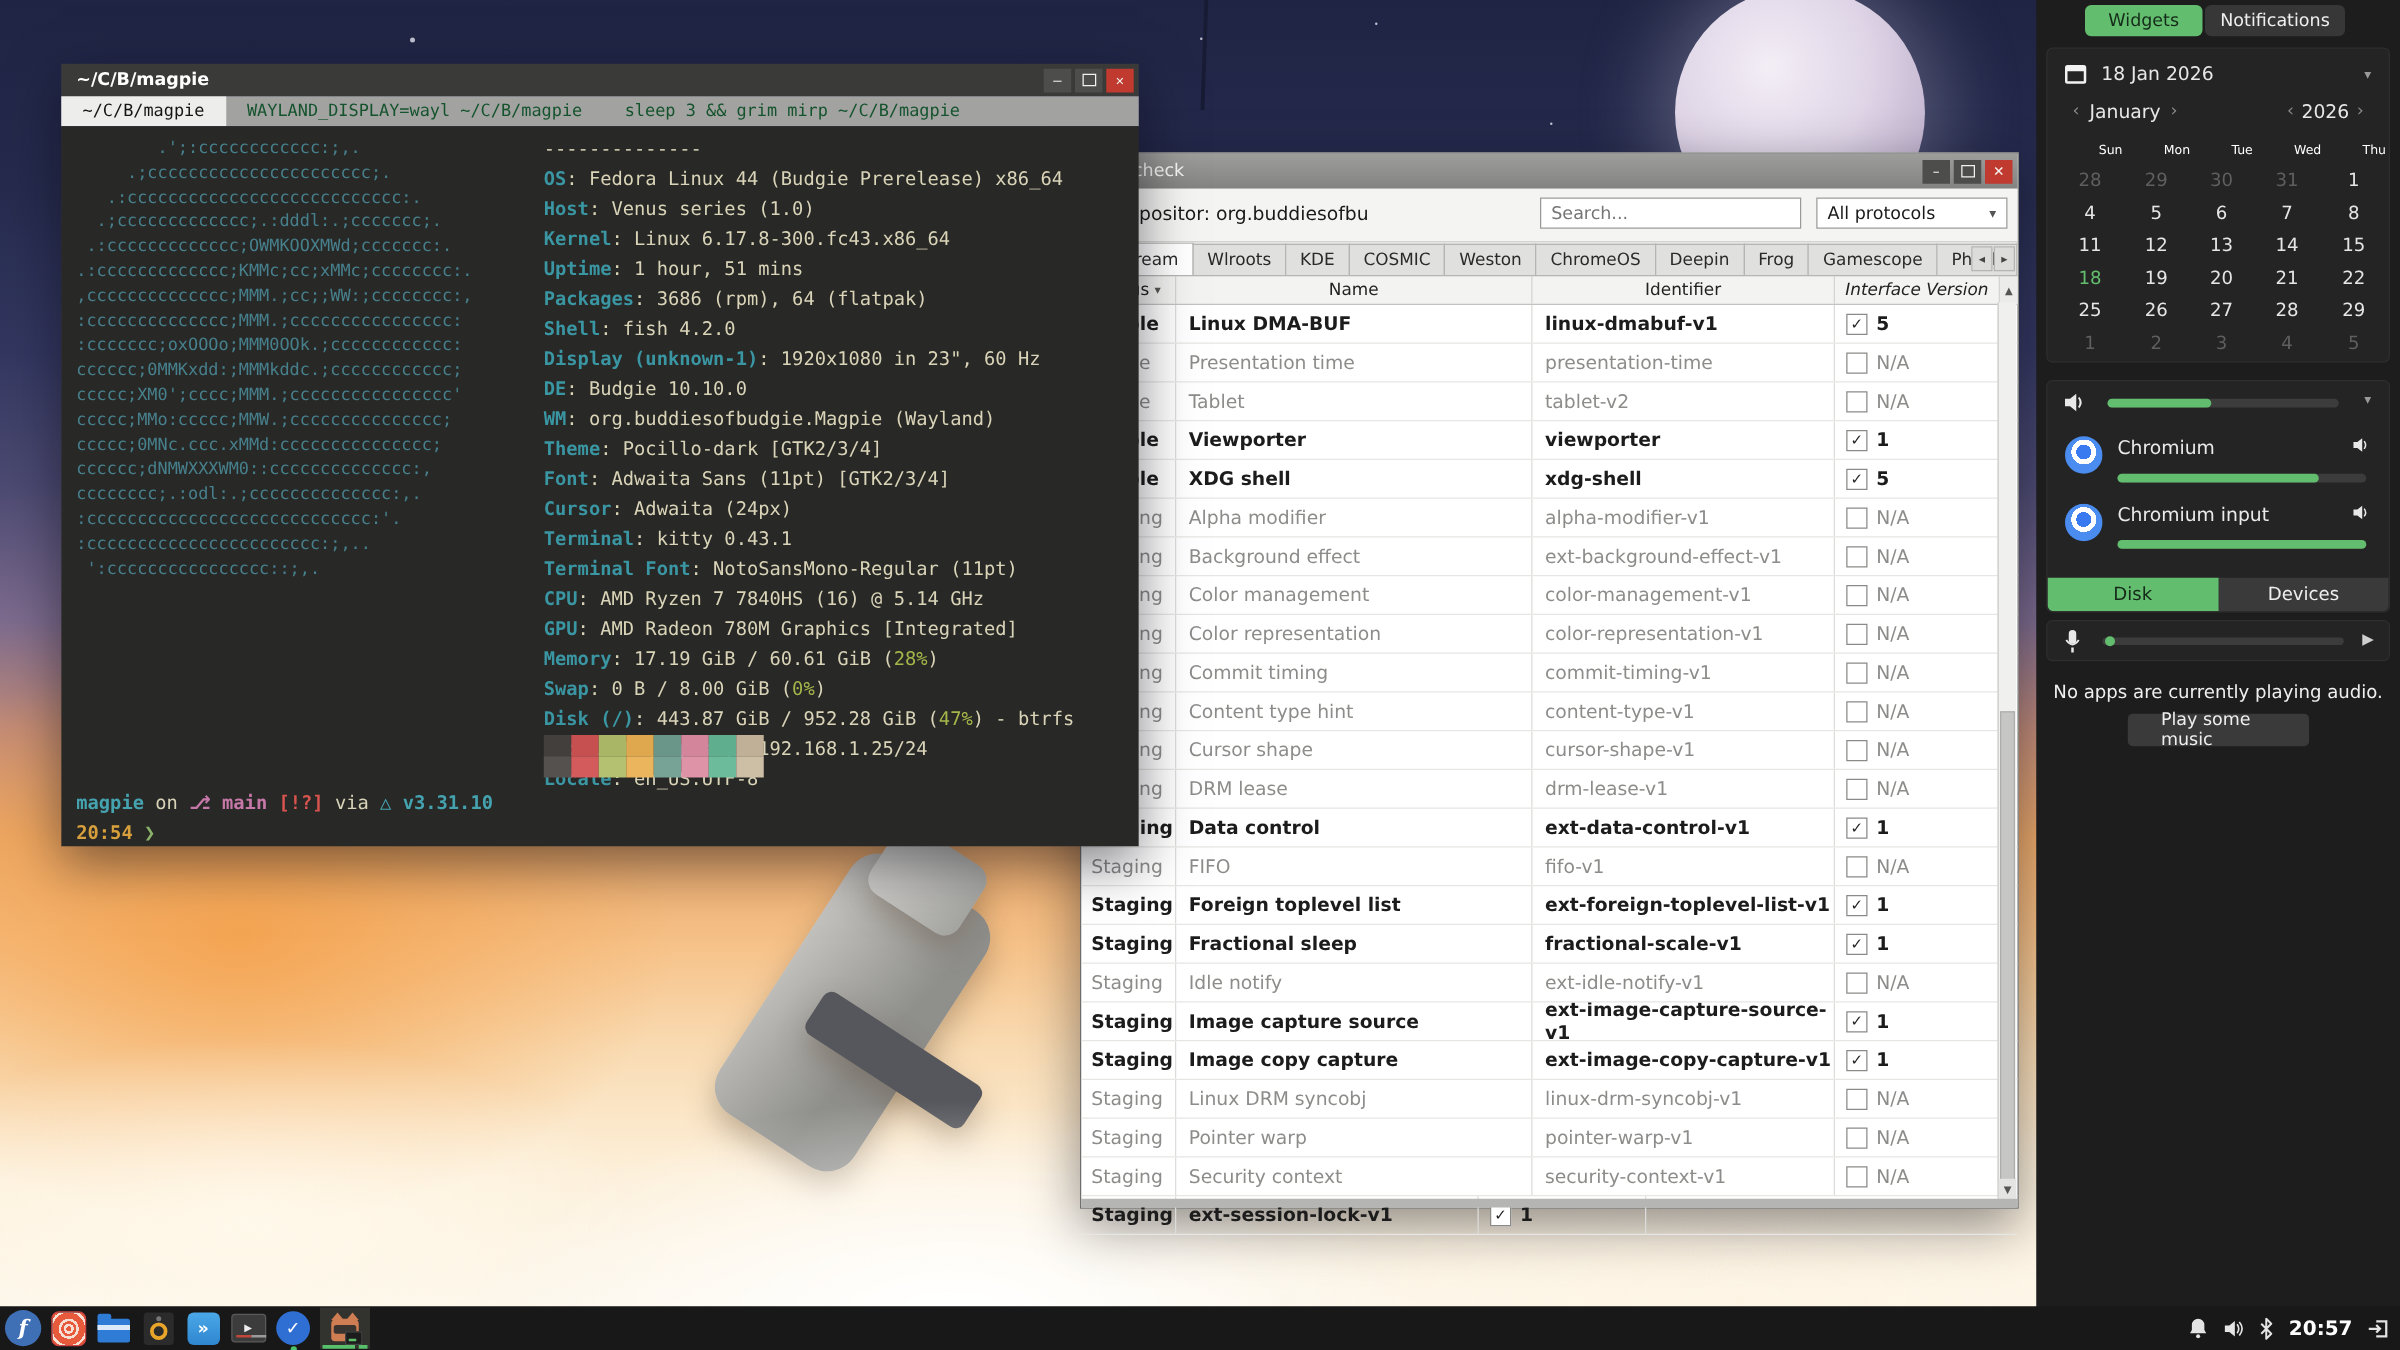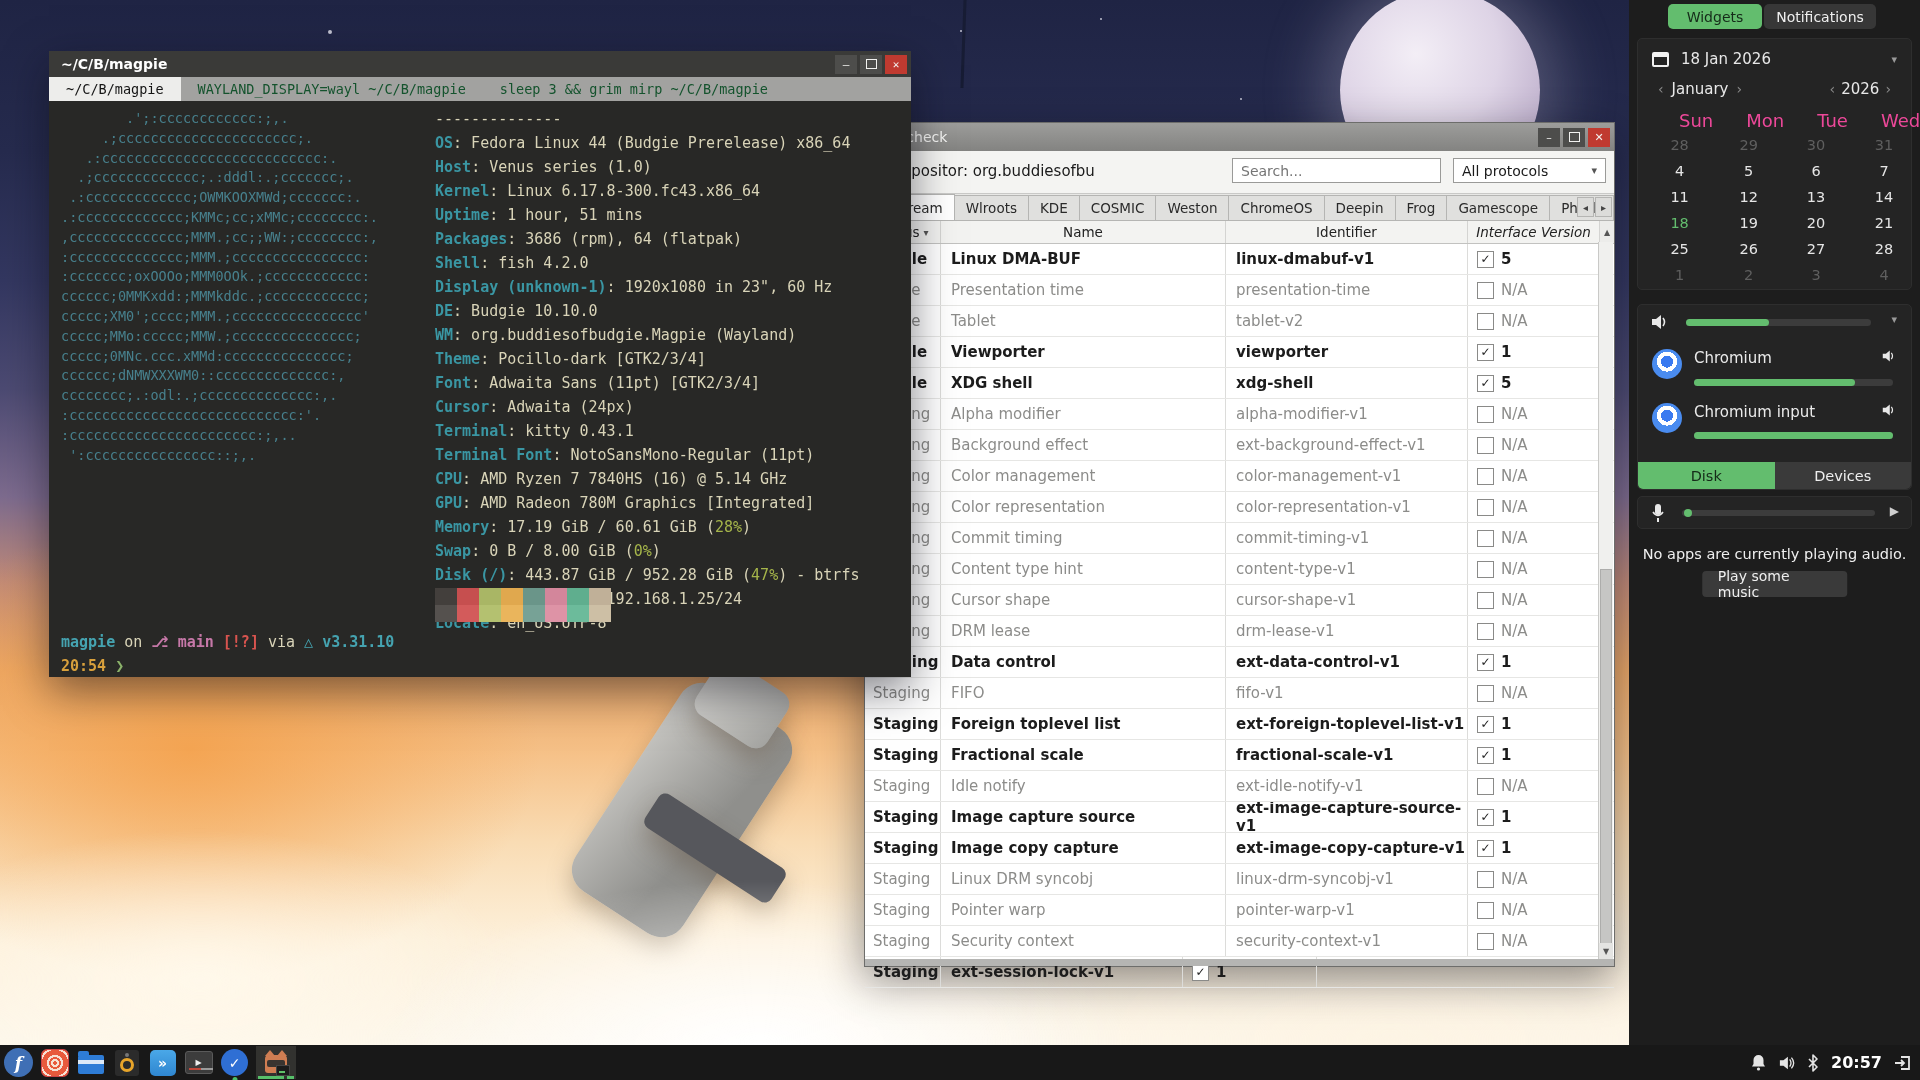--- a/index.html
+++ b/index.html
@@ -99,21 +99,21 @@
   #cal-card{top:38px;height:252px;}
   #cal-top{display:flex;align-items:center;padding:11px 14px 0 14px;}
   #cal-icon{width:17px;height:15px;border:2px solid #f2f2f2;border-top-width:5px;border-radius:2px;background:#242424;box-sizing:border-box;}
   #cal-date{margin-left:12px;font-size:15px;flex:1;}
   .caret{color:#9a9a9a;font-size:11px;}
   #cal-month-row{display:flex;align-items:center;padding:12px 14px 0 14px;font-size:15px;}
   .chev{color:#8a8a8a;font-size:14px;padding:0 6px;cursor:pointer;}
   #cal-month{padding:0 2px;}
   #cal-year-group{margin-left:auto;display:flex;align-items:center;}
   #cal-grid{display:grid;grid-template-columns:repeat(7,1fr);padding:10px 8px 0 8px;}
-  .chd{height:24px;display:flex;align-items:center;justify-content:center;font-size:18px;color:#ec4899;margin-left:33px;}
+  .chd{height:24px;display:flex;align-items:center;justify-content:center;font-size:10px;color:#ffffff;margin-left:33px;}
   .cday{height:26px;display:flex;align-items:center;justify-content:center;font-size:14.5px;color:#e6e6e6;cursor:pointer;}
   .cday.dim{color:#5f5f5f;}
   .cday.today{color:#63bd6e;}
   #audio-card{top:304px;height:186px;}
   .slider{position:absolute;height:7px;border-radius:4px;background:#3c3c3c;}
   .slider .fill{height:100%;border-radius:4px;background:#63bd6e;}
   .spk-svg,.mic-svg{display:block;}
   #master-row-icon{position:absolute;left:12px;top:8px;}
   #master-slider{left:48px;right:40px;top:14px;}
   #master-caret{position:absolute;right:14px;top:8px;}
@@ -130,21 +130,21 @@
   #audio-tabs{position:absolute;left:0;right:0;bottom:0;height:27px;display:flex;border-radius:0 0 5px 5px;overflow:hidden;}
   .atab{flex:1;display:flex;align-items:center;justify-content:center;font-size:14.5px;cursor:pointer;}
   #atab-apps{background:#63bd6e;color:#152b19;}
   #atab-devices{background:#3a3a3a;color:#efefef;}
   #mic-card{top:496px;height:33px;}
   #mic-icon{position:absolute;left:12px;top:6px;}
   #mic-slider{left:44px;right:36px;top:13px;height:6px;}
   #mic-dot{position:absolute;left:2px;top:-1px;width:8px;height:8px;border-radius:50%;background:#63bd6e;}
   #mic-expand{position:absolute;right:12px;top:7px;color:#cfcfcf;font-size:12px;}
   #no-apps{position:absolute;left:0;right:0;top:546px;text-align:center;font-size:14.5px;color:#efefef;}
-  #play-btn{position:absolute;left:50%;transform:translateX(-50%);top:571px;height:26px;padding:0 16px;
+  #play-btn{position:absolute;left:50%;transform:translateX(-50%);top:571px;height:26px;padding:0 27px;
     background:#3a3a3a;border-radius:4px;color:#efefef;font-size:14px;display:flex;align-items:center;cursor:pointer;}
   
   #taskbar{position:absolute;left:0;right:0;bottom:0;height:35px;background:#181818;z-index:60;display:flex;align-items:center;}
   #launchers{display:flex;align-items:center;height:100%;padding-left:4px;}
   .launcher{width:29px;height:29px;margin-right:7px;display:flex;align-items:center;justify-content:center;cursor:pointer;position:relative;}
   .fedora-menu .ic{width:29px;height:29px;border-radius:50%;background:#3f6fb5;color:#fff;font-weight:bold;font-size:17px;
     display:flex;align-items:center;justify-content:center;font-family:"DejaVu Serif","Liberation Serif",serif;font-style:italic;}
   .music-app .ic{width:26px;height:26px;border-radius:6px;border:1px solid #c44;
     background:repeating-radial-gradient(circle at 50% 50%,#e85a3c 0 2px,#f6e0d4 2px 4px,#e85a3c 4px 6px,#f6e0d4 6px 8px,#e85a3c 8px 11px,#f08060 11px);}
   .file-manager .ic{width:26px;height:19px;background:#2e7cd6;border-radius:2px;position:relative;margin-top:3px;}
@@ -382,21 +382,21 @@
           <span class="wc c-status">Staging</span>
           <span class="wc c-name">Foreign toplevel list</span>
           <span class="wc c-id">ext-foreign-toplevel-list-v1</span>
           <span class="wc c-ver">
             <span class="cb">✓</span>
             <span>1</span>
           </span>
         </div>
         <div class="wrow on">
           <span class="wc c-status">Staging</span>
-          <span class="wc c-name">Fractional scale</span>
+          <span class="wc c-name">Fractional sleep</span>
           <span class="wc c-id">fractional-scale-v1</span>
           <span class="wc c-ver">
             <span class="cb">✓</span>
             <span>1</span>
           </span>
         </div>
         <div class="wrow">
           <span class="wc c-status">Staging</span>
           <span class="wc c-name">Idle notify</span>
           <span class="wc c-id">ext-idle-notify-v1</span>

